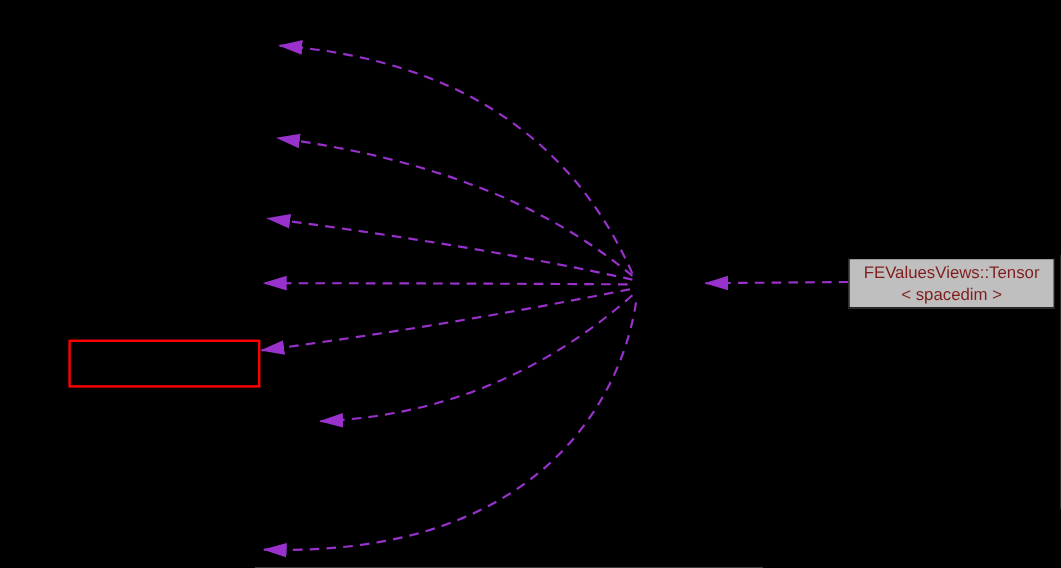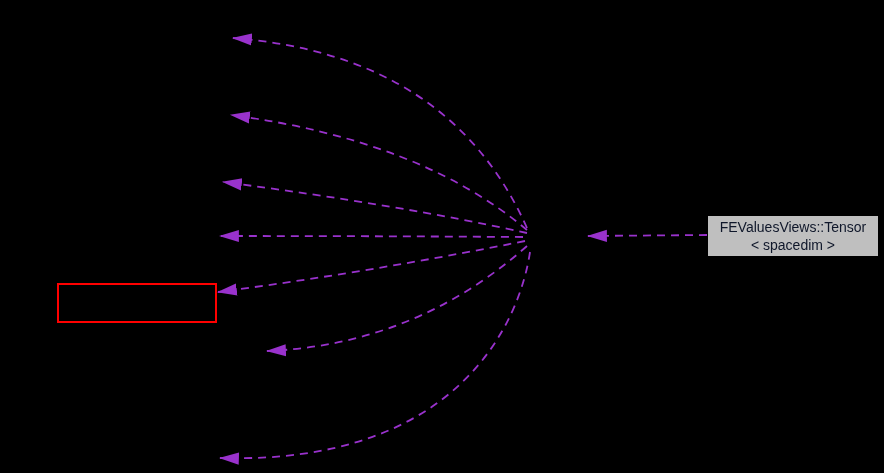--- a/index.html
+++ b/index.html
@@ -63,18 +63,18 @@
         <path d="M523,237 Q370,236 220,236" fill="none" stroke="#9932cc" stroke-width="1.8" stroke-dasharray="8 6" marker-end="url(#arrowhead)"></path>
         <path d="M525,241 Q370,272 218,292" fill="none" stroke="#9932cc" stroke-width="1.8" stroke-dasharray="8 6" marker-end="url(#arrowhead)"></path>
         <path d="M527,246 Q415,345 267,351" fill="none" stroke="#9932cc" stroke-width="1.8" stroke-dasharray="8 6" marker-end="url(#arrowhead)"></path>
         <path d="M530,252 C520,320 460,465 220,458" fill="none" stroke="#9932cc" stroke-width="1.8" stroke-dasharray="8 6" marker-end="url(#arrowhead)"></path>
         <path d="M707,235 L588,236" fill="none" stroke="#9932cc" stroke-width="1.8" stroke-dasharray="8 6" marker-end="url(#arrowhead)"></path>
       </g>
   </svg>
 
   <div class="node highlighted" style="left: 57px; top: 283px; width: 160px; height: 40px; border-color: rgb(255, 0, 0);"></div>
 
-  <div class="node tensor" style="left: 707px; top: 215px; width: 172px; height: 42px; background: rgb(191, 191, 191); color: #0f172a;">
+  <div class="node tensor" style="left: 707px; top: 215px; width: 172px; height: 42px; background: rgb(191, 191, 191); color: #7f1d1d;">
     <div>FEValuesViews::Tensor</div>
     <div>&lt; spacedim &gt;</div>
   </div>
 
 </div>
 
 </body></html>

